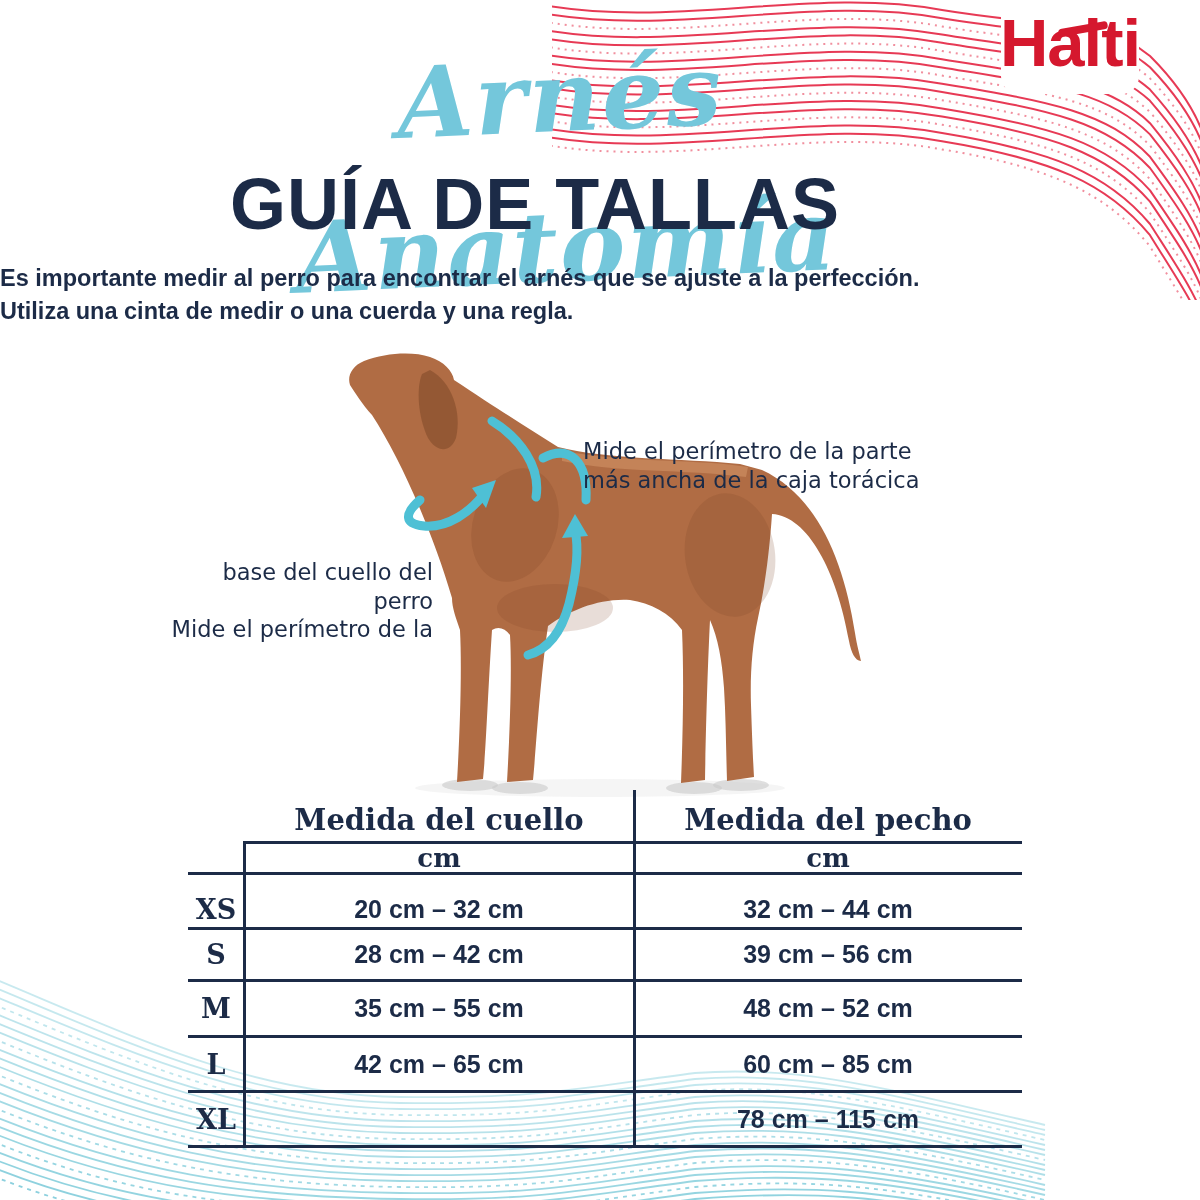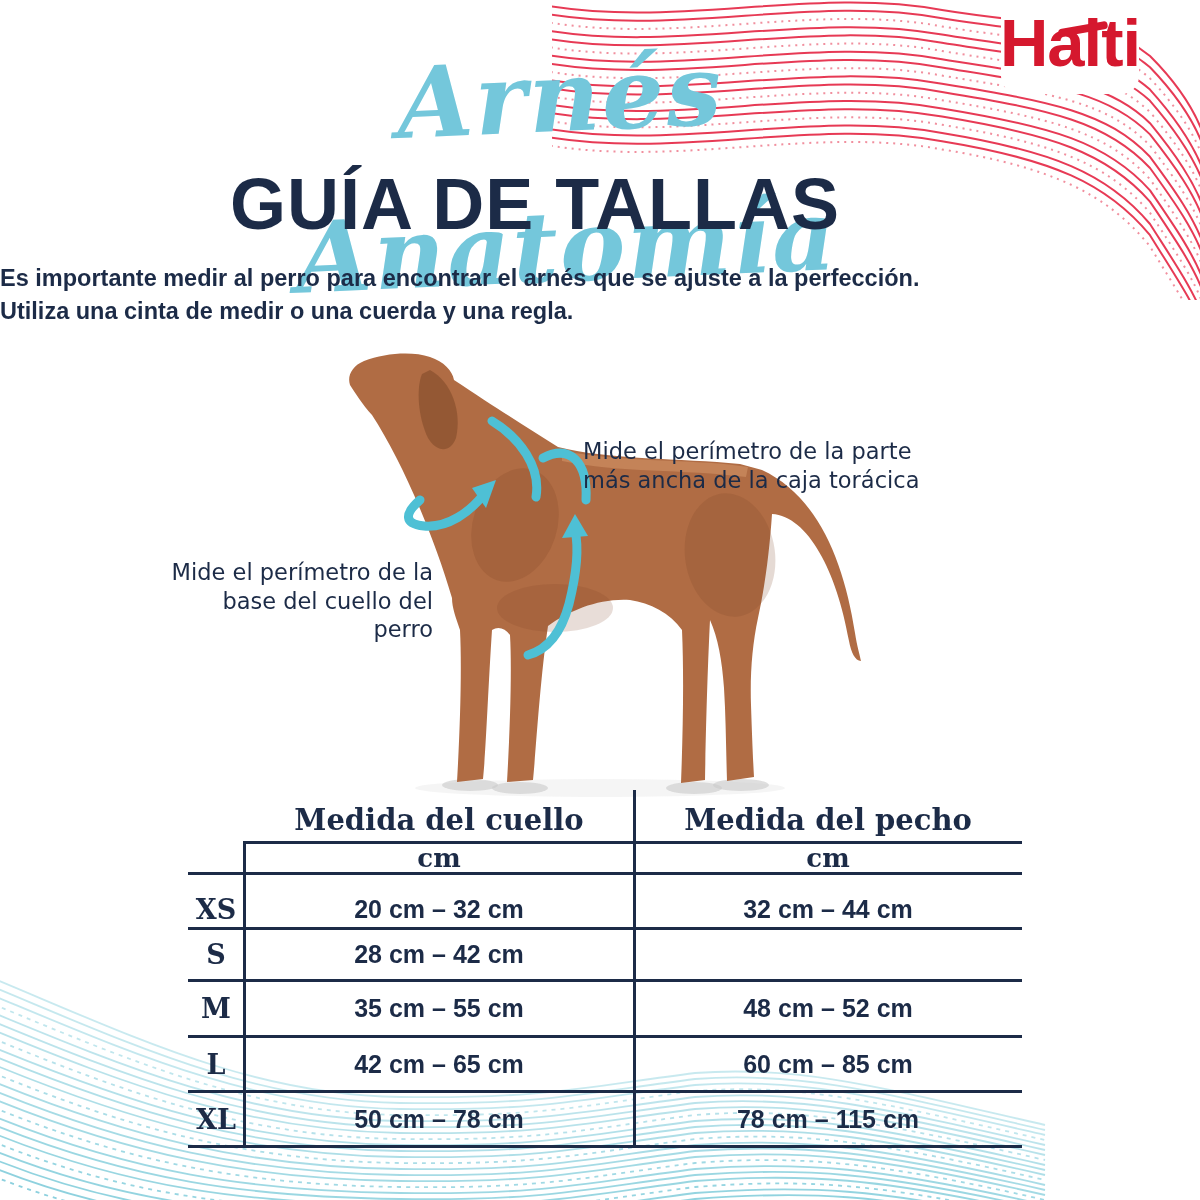--- a/index.html
+++ b/index.html
@@ -266,22 +266,22 @@
     <path d="M 228,325 C 246,320 261,304 269,274 C 277,242 279,218 275,200"></path>
   </g>
   <polygon points="275,184 262,208 288,206" fill="#4ec0d5"></polygon>
 </svg>
 
 <div class="abs note note-chest">
   <div>Mide el perímetro de la parte</div>
   <div>más ancha de la caja torácica</div>
 </div>
 <div class="abs note note-neck">
+  <div>base del cuello del perro</div>
   <div>Mide el perímetro de la</div>
-  <div>base del cuello del perro</div>
 </div>
 
 <div>
 
   <div class="abs tline" style="left:633px;top:790px;width:3px;height:358px;"></div>
   <div class="abs tline" style="left:243px;top:841px;width:3px;height:307px;"></div>
   <div class="abs tline" style="left:243px;top:841px;width:779px;height:3px;"></div>
   <div class="abs tline" style="left:188px;top:872px;width:834px;height:3px;"></div>
   <div class="abs tline" style="left:188px;top:927px;width:834px;height:3px;"></div>
   <div class="abs tline" style="left:188px;top:979px;width:834px;height:3px;"></div>
@@ -295,29 +295,29 @@
   <div class="abs th-serif unit" style="left:637px;width:382px;">cm</div>
 
   <div class="abs trow" style="top:875px;height:68px;">
     <span class="cell-size">XS</span>
     <span class="cell-neck">20 cm – 32 cm</span>
     <span class="cell-chest">32 cm – 44 cm</span>
   </div>
   <div class="abs trow" style="top:930px;height:49px;">
     <span class="cell-size">S</span>
     <span class="cell-neck">28 cm – 42 cm</span>
+    <span class="cell-chest">39 cm – 56 cm</span>
   </div>
   <div class="abs trow" style="top:982px;height:53px;">
     <span class="cell-size">M</span>
     <span class="cell-neck">35 cm – 55 cm</span>
     <span class="cell-chest">48 cm – 52 cm</span>
   </div>
   <div class="abs trow" style="top:1038px;height:52px;">
     <span class="cell-size">L</span>
     <span class="cell-neck">42 cm – 65 cm</span>
     <span class="cell-chest">60 cm – 85 cm</span>
   </div>
   <div class="abs trow" style="top:1093px;height:52px;">
     <span class="cell-size">XL</span>
-    <span class="cell-neck">50 cm – 78 cm</span>
     <span class="cell-chest">78 cm – 115 cm</span>
   </div>
 </div>
 
 </body></html>

